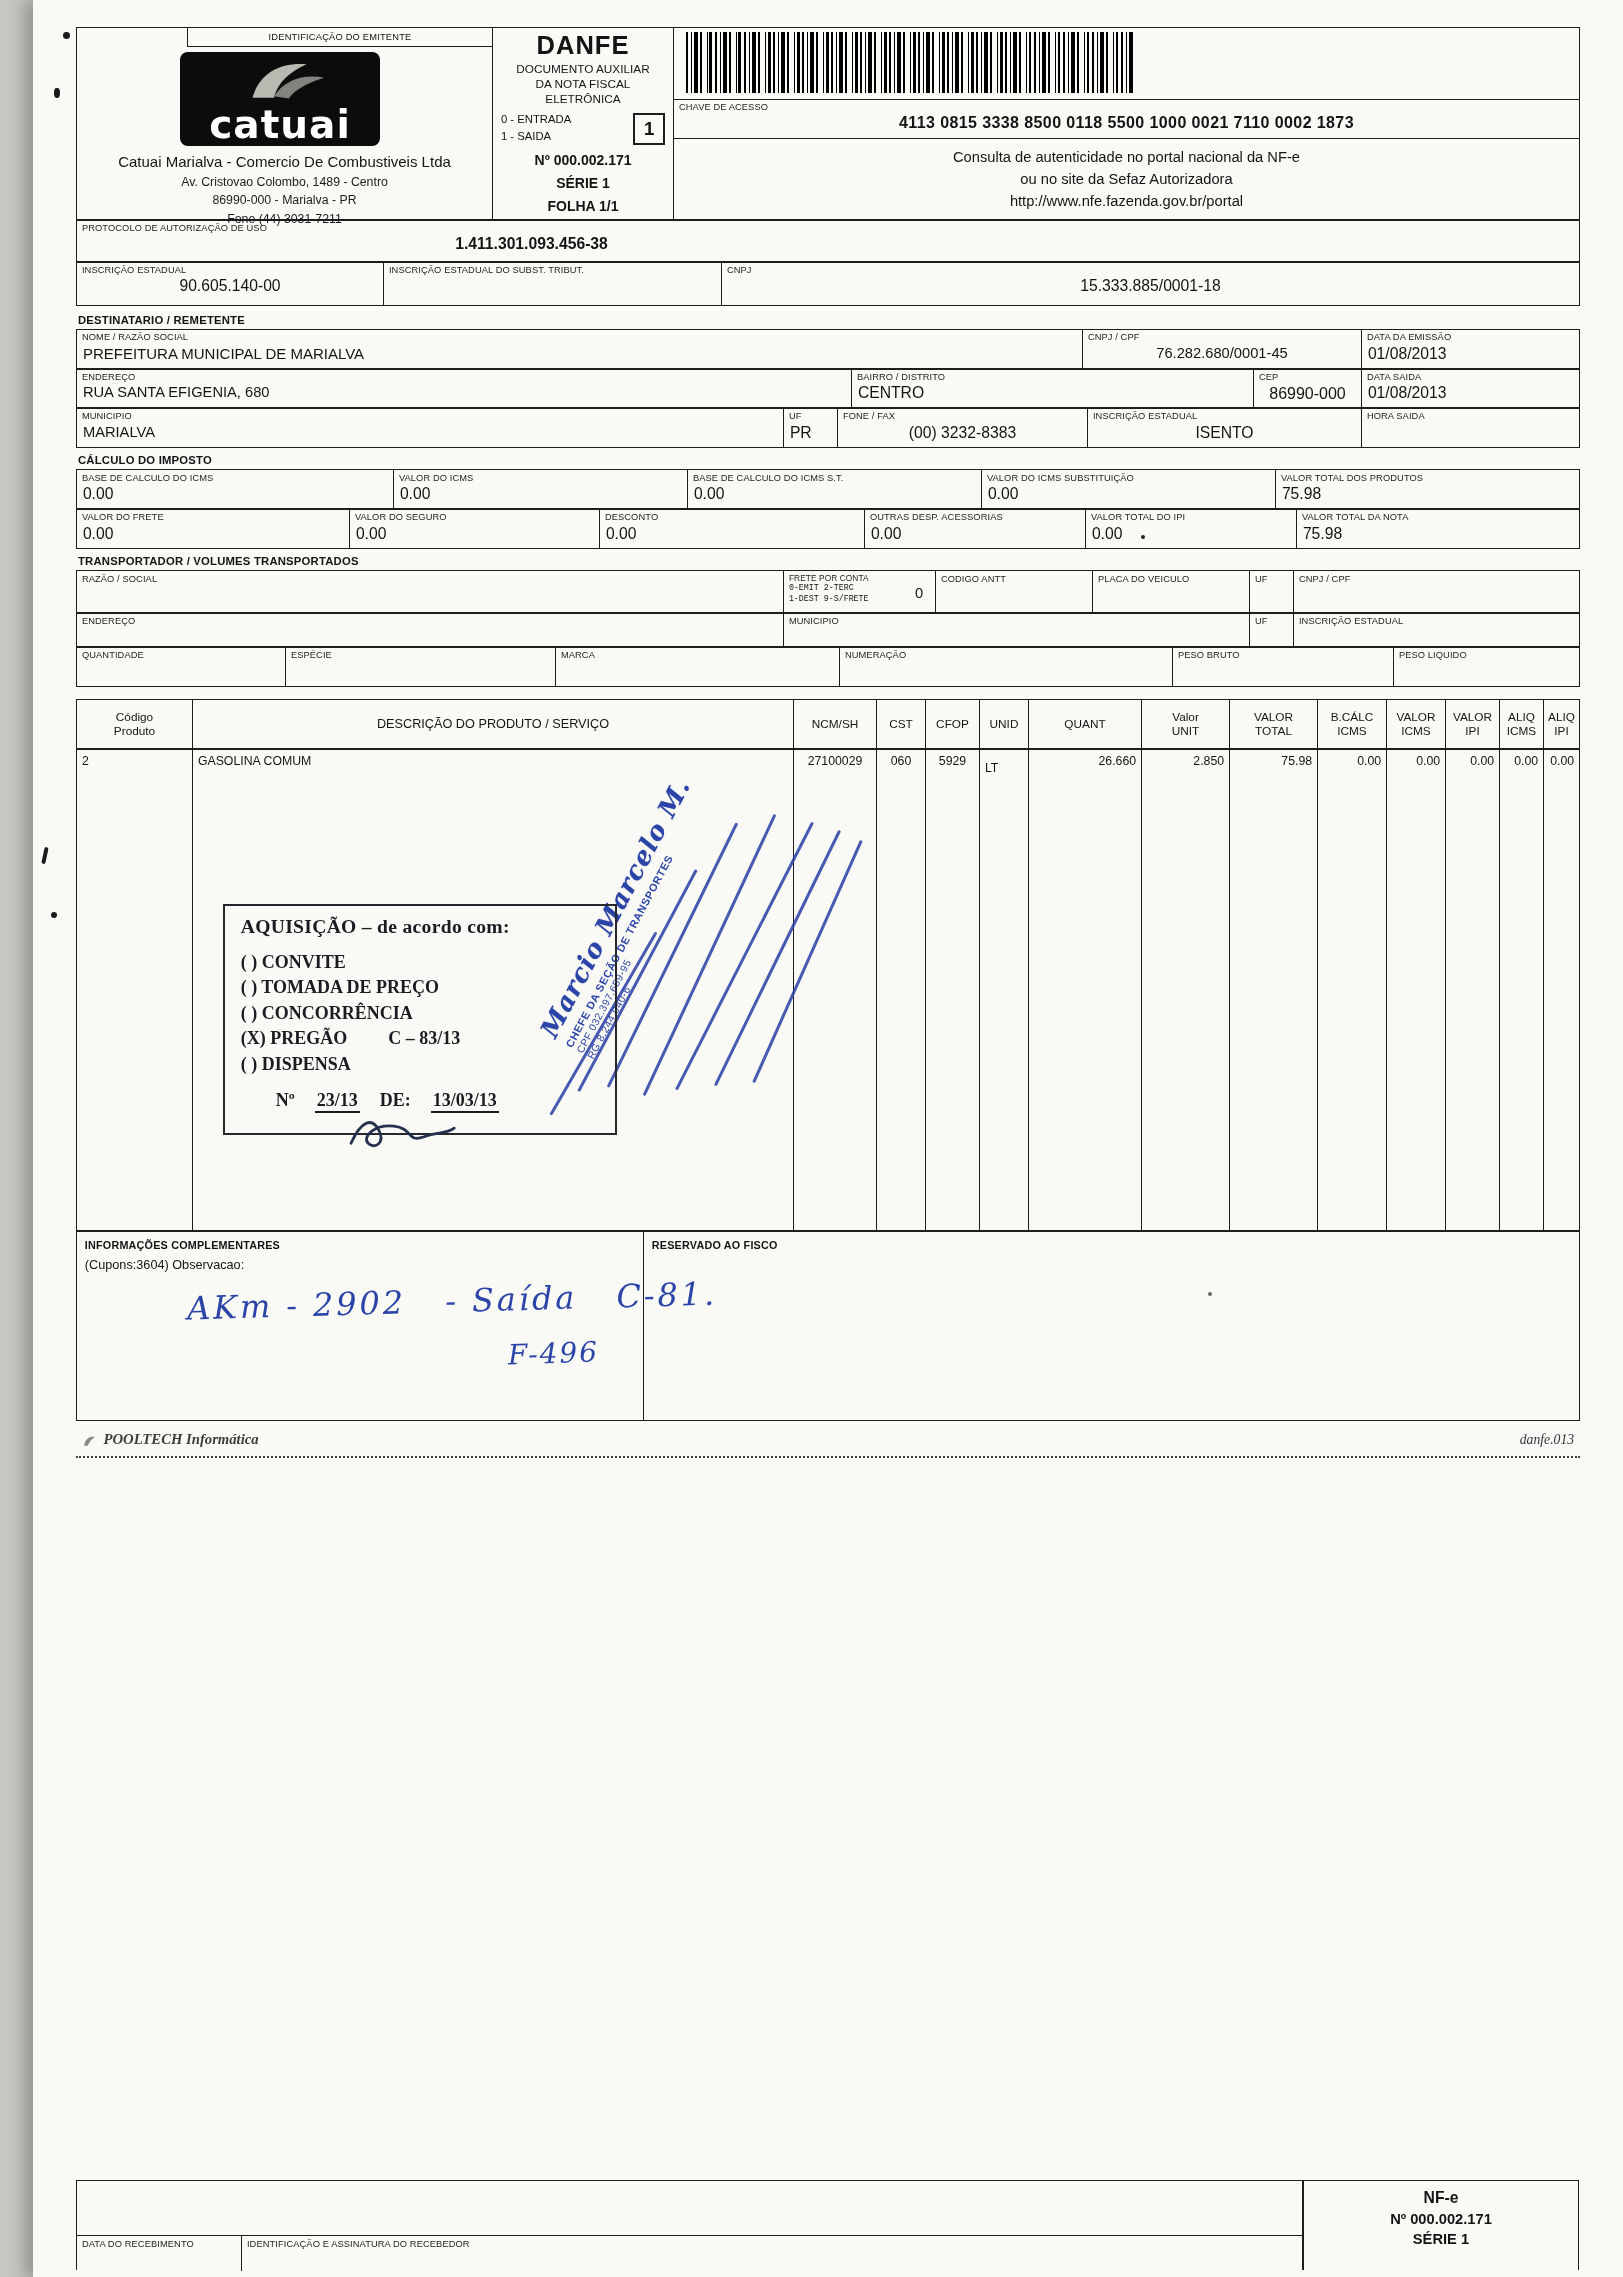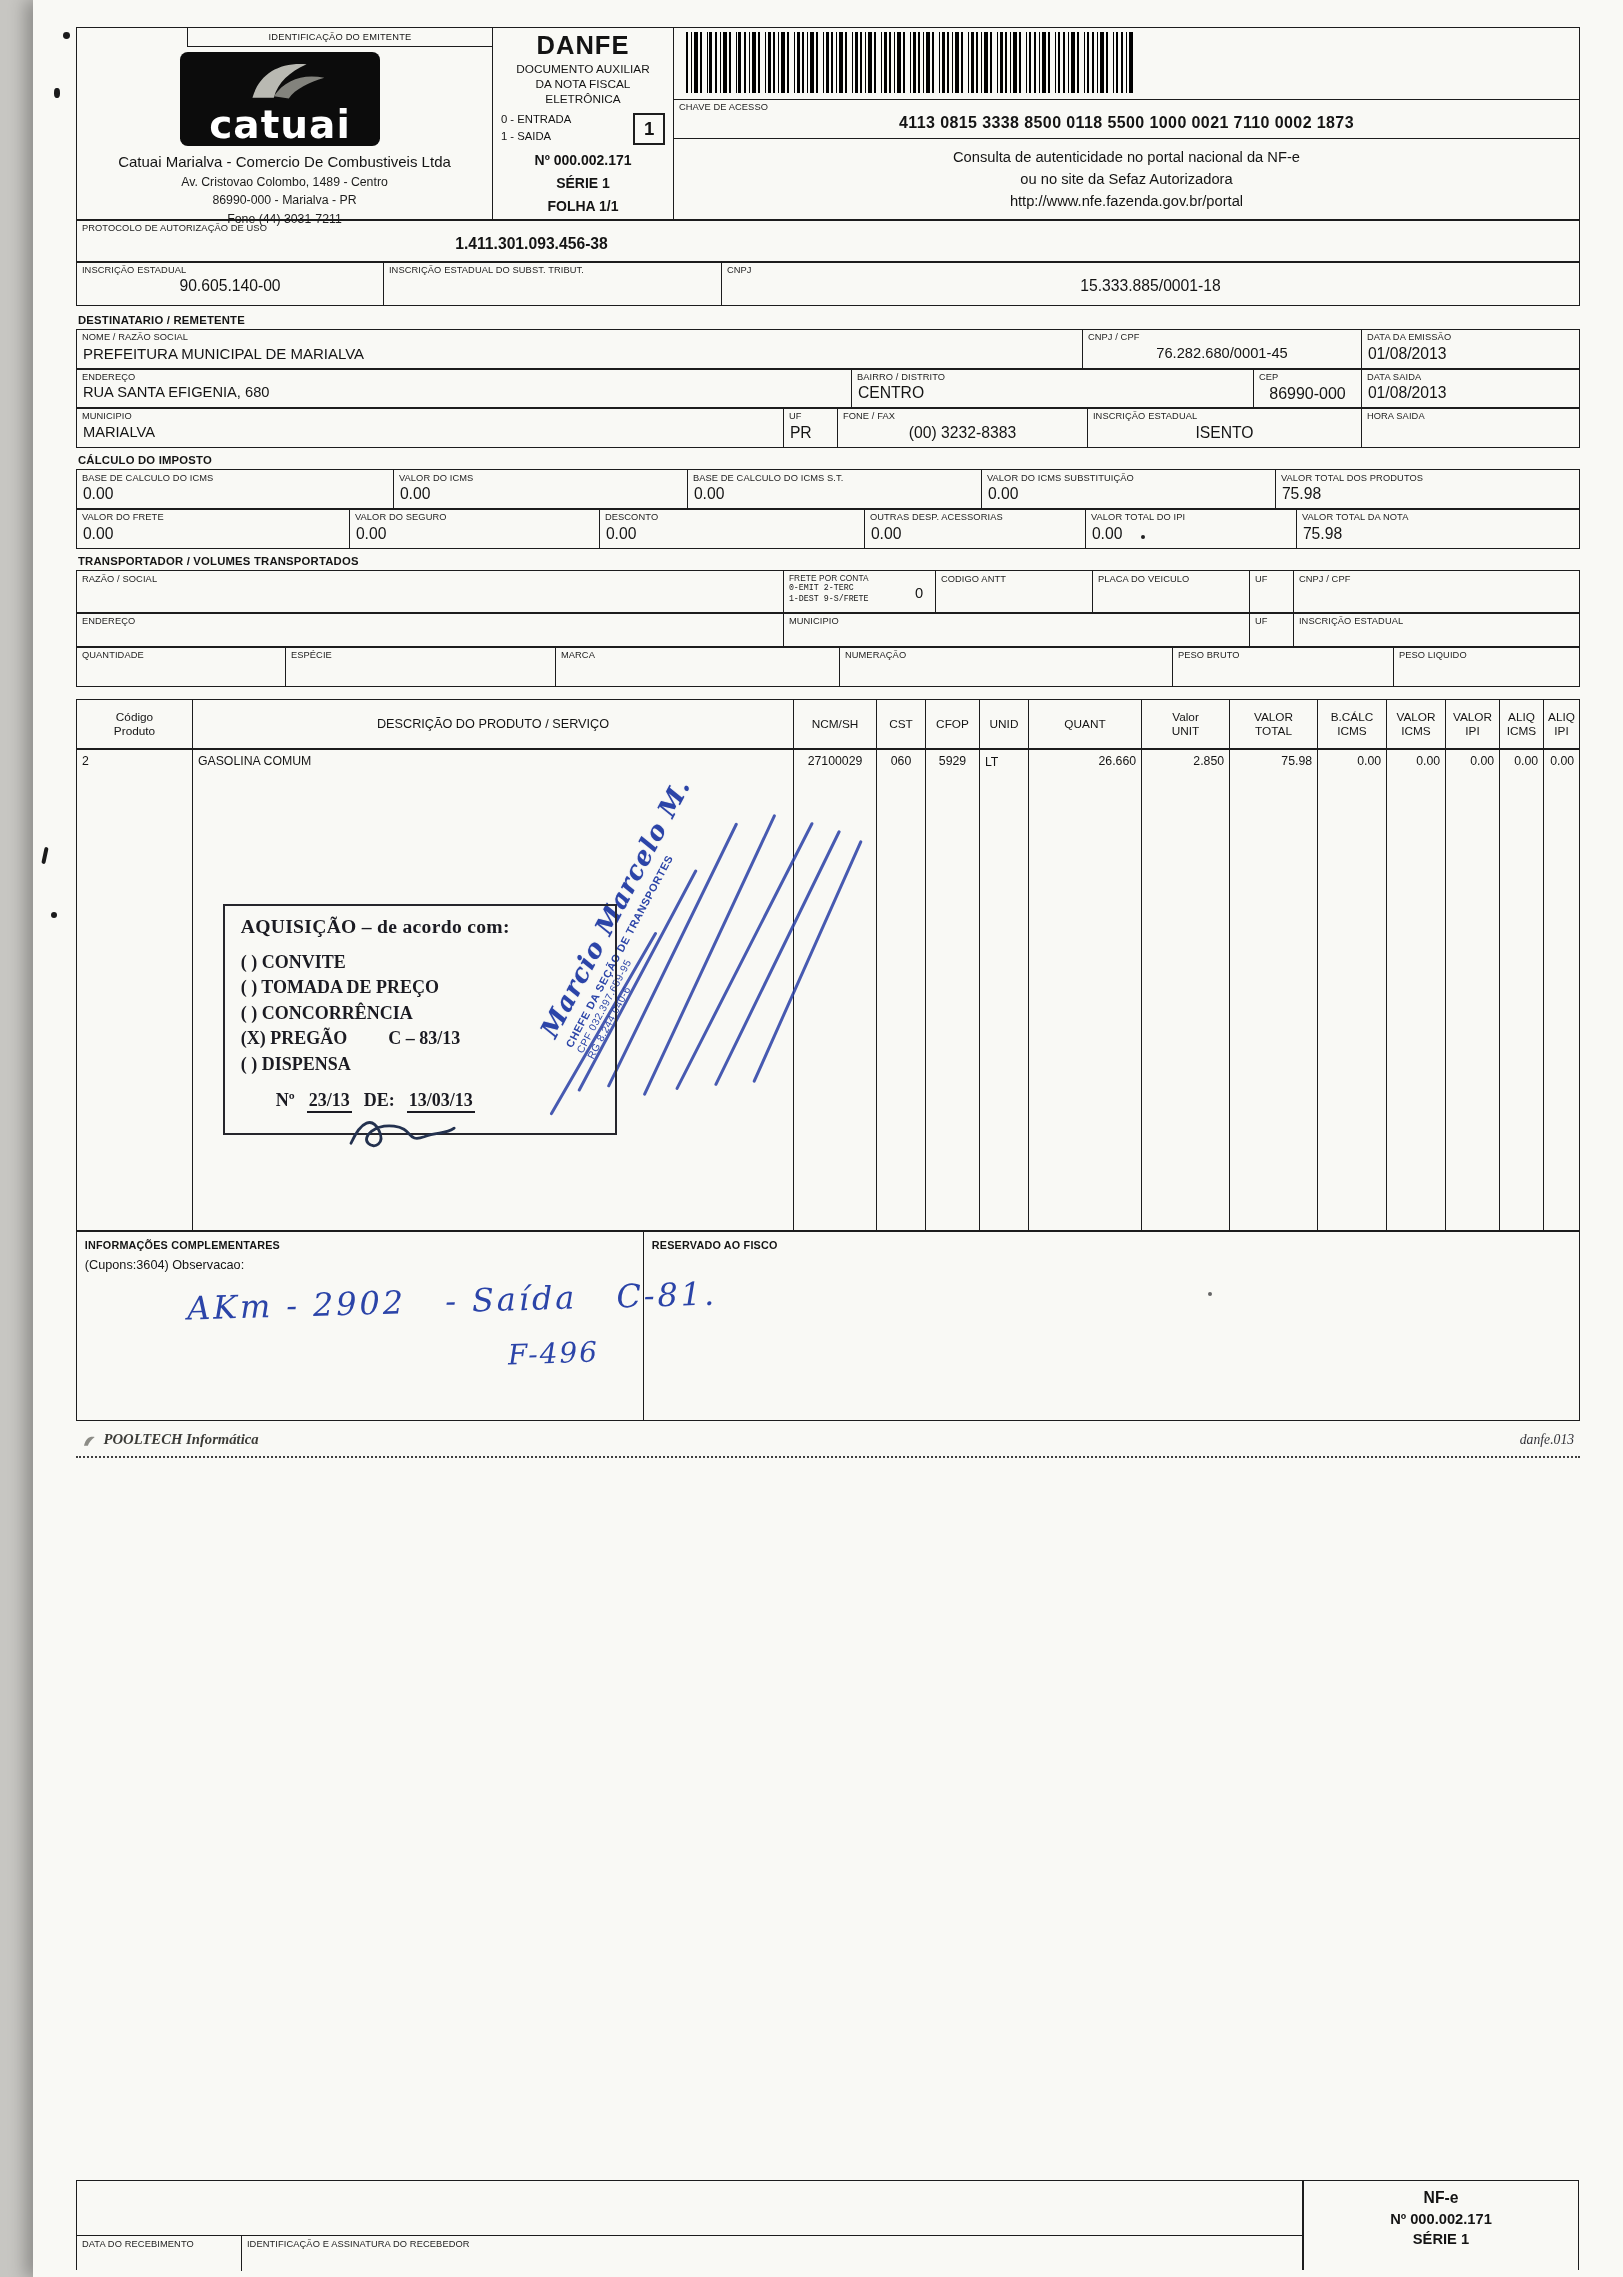--- a/index.html
+++ b/index.html
@@ -75,21 +75,21 @@
   .td{font-size:12.3px;padding:4.9px 4.9px 0;white-space:nowrap}
   .tdc{text-align:center}.tdr{text-align:right}
 
   
   .stamp{position:absolute;left:146px;top:155px;width:394px;height:231px;border:2.9px solid #26262c;
     padding:9.8px 15.7px;font-family:"Liberation Serif","DejaVu Serif",serif;color:#1b1b22;z-index:3}
   .stamp-title{font-size:19.6px;font-weight:bold;letter-spacing:0.3px}
   .stamp-ops{margin-top:11.8px;font-size:18px;font-weight:bold;line-height:1.42}
   .stamp-op4{display:flex}
   .stamp-op4 .c2{margin-left:41px}
-  .stamp-num{margin-top:12.7px;margin-left:35px;font-size:18px;font-weight:bold;display:flex;gap:12px}
+  .stamp-num{margin-top:12.7px;margin-left:35px;font-size:18px;font-weight:bold;display:flex;gap:20px}
   .stamp-num .u{border-bottom:2.2px solid #1b1b22;padding:0 2px}
   .scribble{position:absolute;left:103px;bottom:-20.6px;width:147px;height:43px;z-index:4}
 
   
   .sig{position:absolute;left:537px;top:51px;width:230px;height:314px;z-index:2;color:#2b44a8}
   .pen{position:absolute;width:2.9px;border-radius:2.9px;background:rgba(40,62,164,.85)}
   .p1{left:57px;top:7.8px;height:294px;transform:rotate(26deg)}
   .p2{left:94px;top:0;height:310px;transform:rotate(25deg)}
   .p3{left:129px;top:5.9px;height:300px;transform:rotate(27deg)}
   .p4{left:162px;top:15.7px;height:284px;transform:rotate(26deg)}
@@ -447,21 +447,21 @@
     <div class="cell cw2">
         <div class="td tdc">27100029</div>
       </div>
     <div class="cell cw3">
         <div class="td tdc">060</div>
       </div>
     <div class="cell cw4">
         <div class="td tdc">5929</div>
       </div>
     <div class="cell cw5">
-        <div class="td" style="padding-top:6px">LT</div>
+        <div class="td" style="padding-top:12px">LT</div>
       </div>
     <div class="cell cw6">
         <div class="td tdr">26.660</div>
       </div>
     <div class="cell cw7">
         <div class="td tdr">2.850</div>
       </div>
     <div class="cell cw8">
         <div class="td tdr">75.98</div>
       </div>

